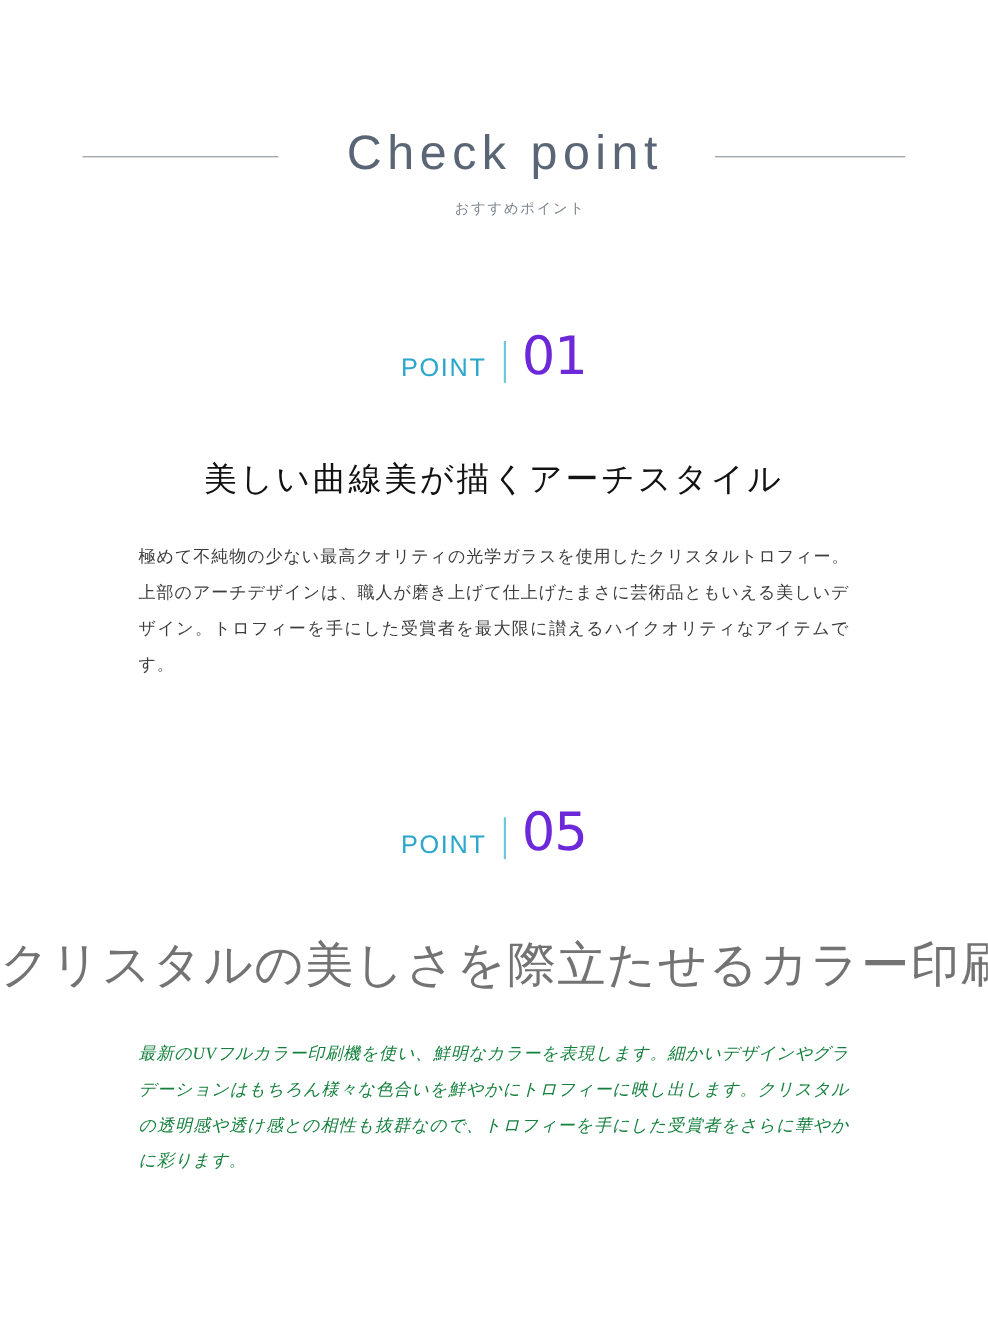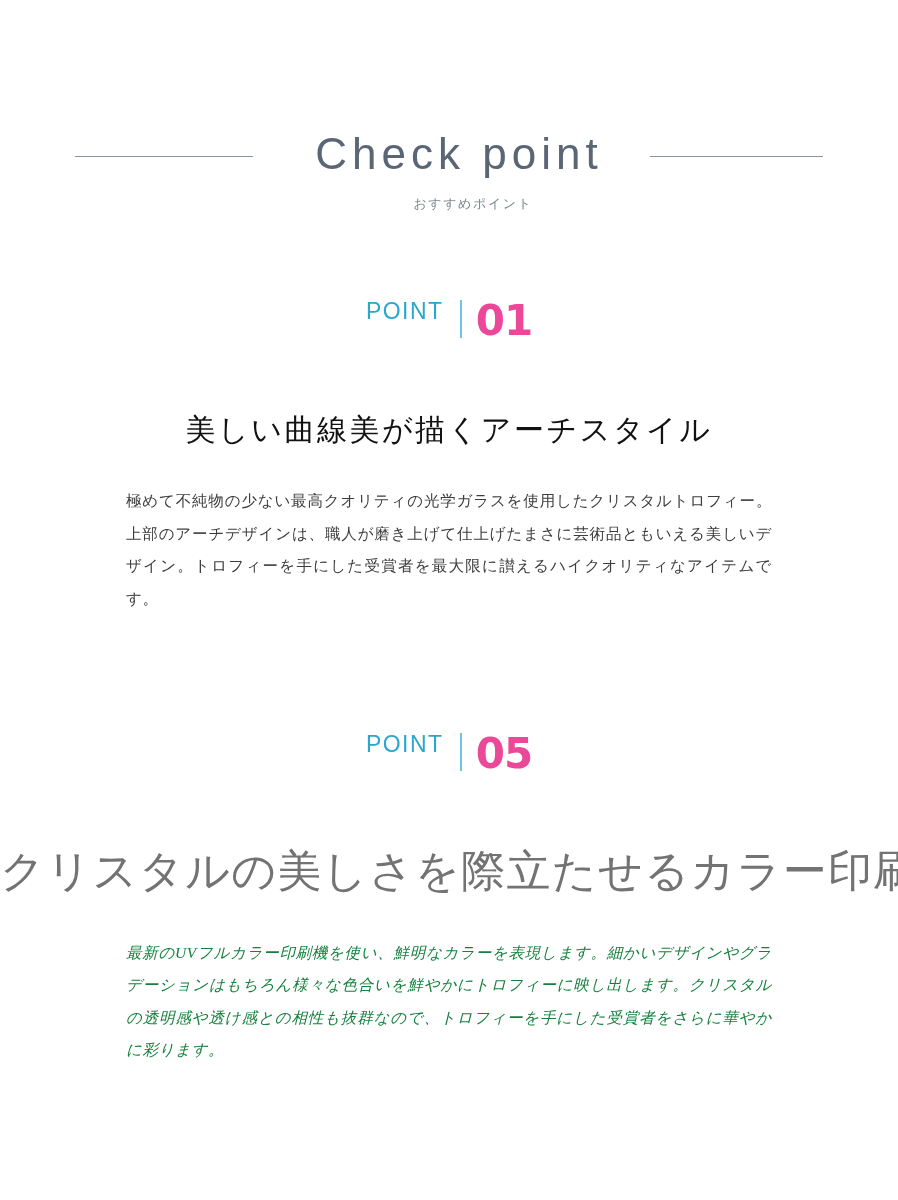--- a/index.html
+++ b/index.html
@@ -28,21 +28,20 @@
     left: 0;
     width: 898px;
     text-align: center;
   }
 
   .header-rule-row {
     display: flex;
     align-items: center;
     justify-content: center;
     gap: 0;
-    margin-top: 14px;
   }
 
   .rule {
     height: 1px;
     background: #8d939b;
     flex: 0 0 auto;
   }
   .rule-left  { width: 178px; margin-right: 62px; }
   .rule-right { width: 173px; margin-left: 47px; }
 
@@ -63,21 +62,21 @@
     font-size: 13px;
     font-weight: 400;
     letter-spacing: 1.6px;
     color: #7e868f;
     padding-left: 48px;
   }
 
   
   .point-badge {
     display: flex;
-    align-items: flex-start;
+    align-items: flex-end;
     justify-content: center;
     gap: 0;
   }
 
   .point-word {
     font-family: "Liberation Sans", sans-serif;
     font-size: 23px;
     font-weight: 300;
     letter-spacing: 1.5px;
     color: #2ba6cc;
@@ -88,24 +87,24 @@
   .point-divider {
     width: 2px;
     height: 38px;
     background: #6fc4de;
     margin: 0 14px 0 16px;
     flex: 0 0 auto;
   }
 
   .point-num {
     font-family: "DejaVu Sans", sans-serif;
-    font-size: 42px;
-    font-weight: bold;
+    font-size: 48px;
+    font-weight: normal;
     letter-spacing: -1px;
-    color: #ec4899;
+    color: #6d28d9;
     line-height: 1;
   }
 
   
   .point-block {
     position: absolute;
     left: 0;
     width: 898px;
   }
   #point-block-1 { top: 300px; }

